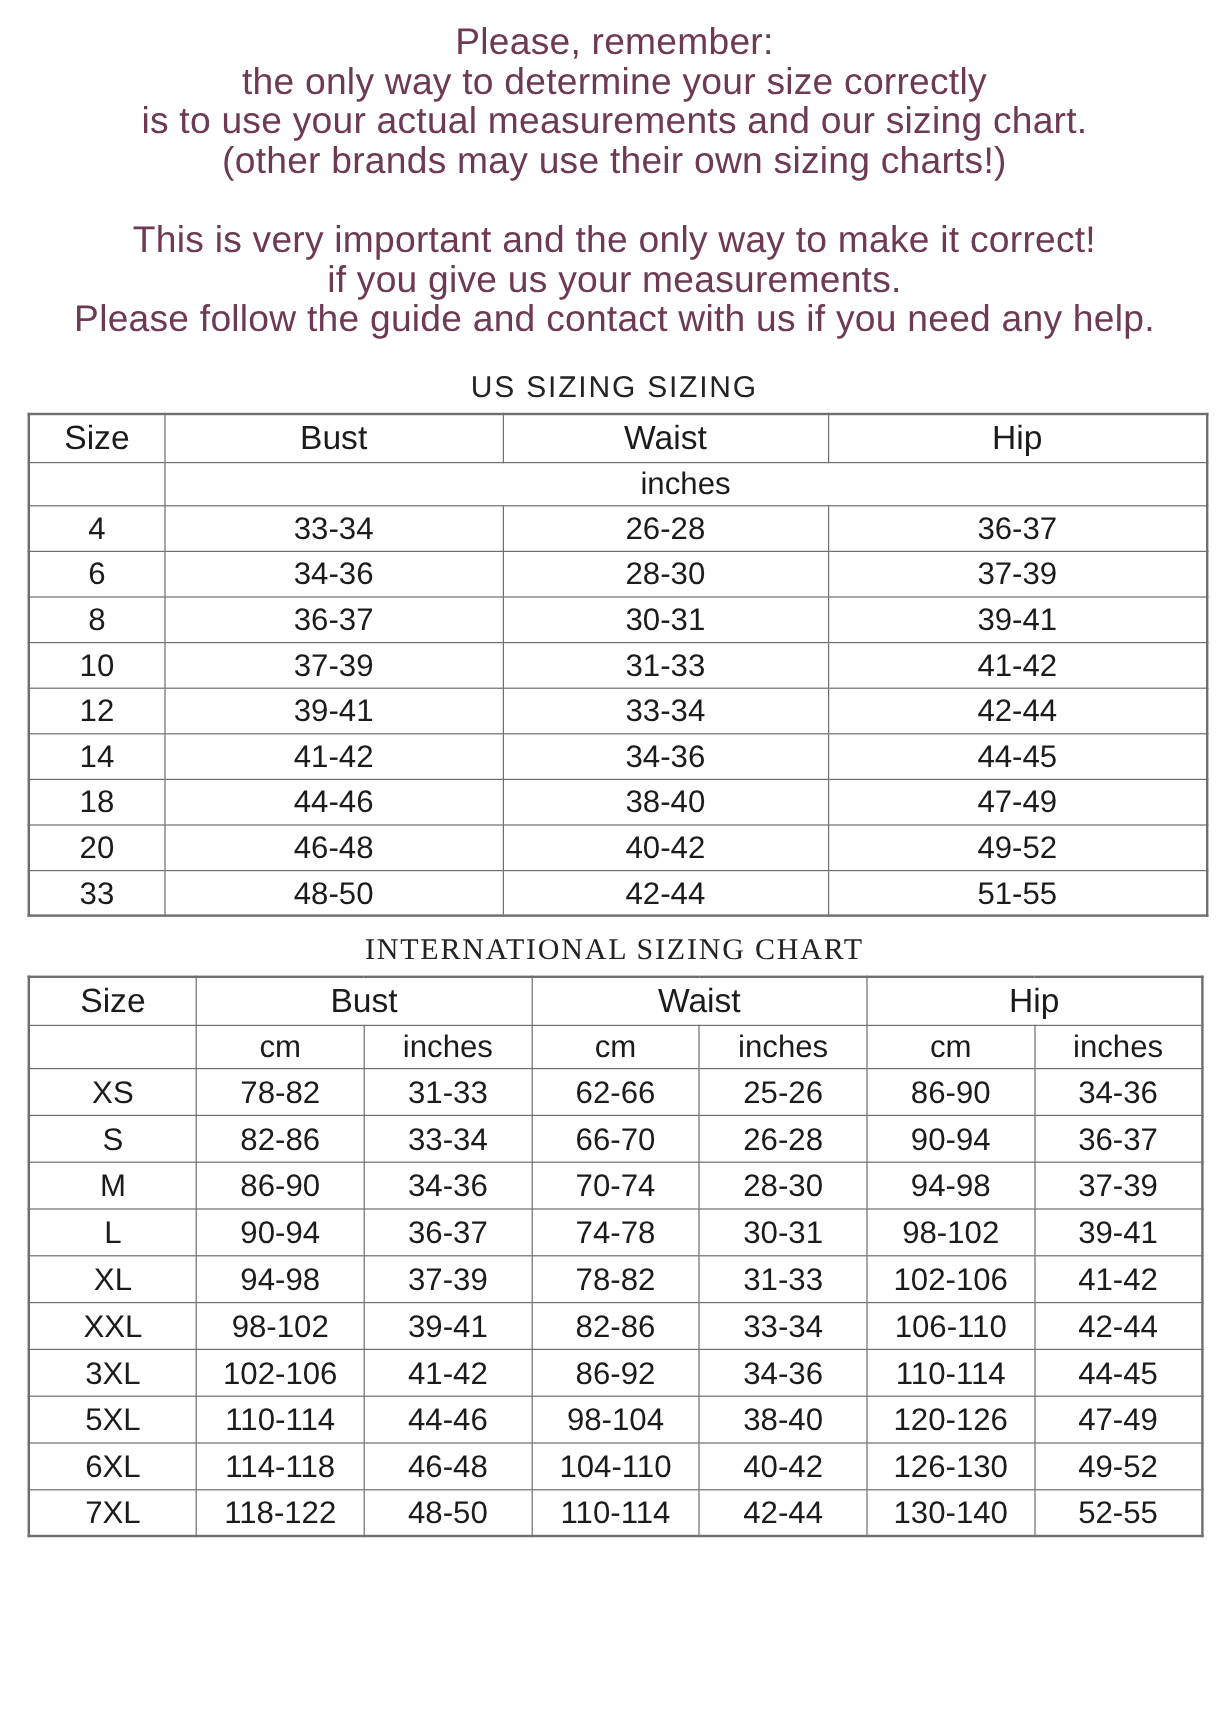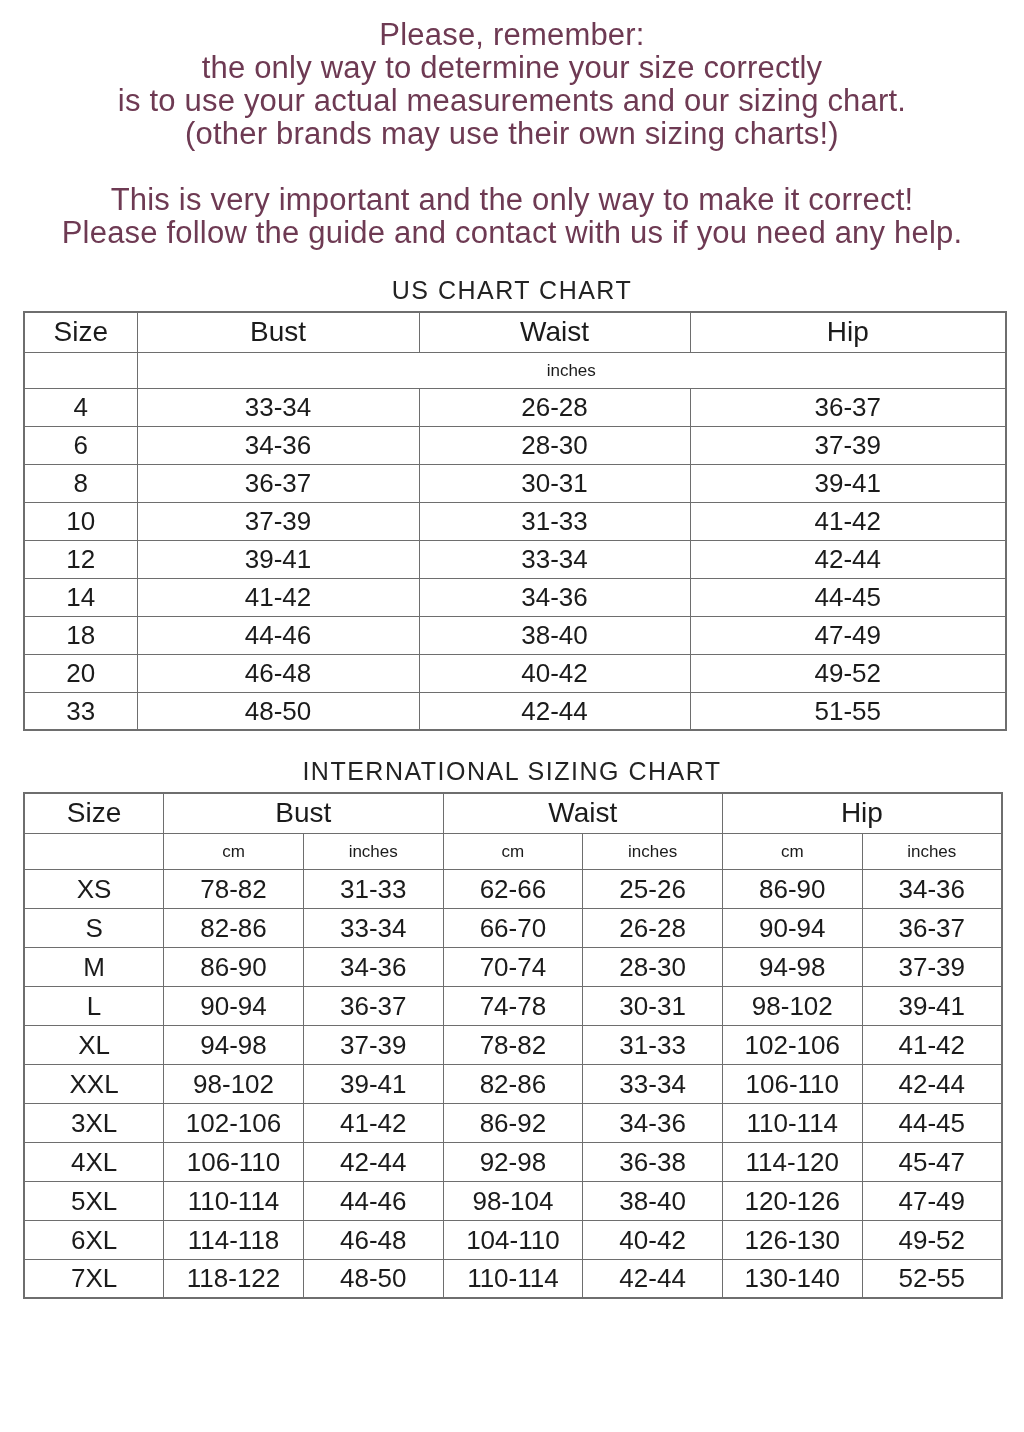--- a/index.html
+++ b/index.html
@@ -21,37 +21,37 @@
     font-size:31px;line-height:33px;font-weight:300;
     letter-spacing:0.2px;
   }
   .intro-p1{margin:18px 0 0 0;}
   .intro-p2{margin:33px 0 0 0;}
   .section-title{
     text-align:center;color:#232323;font-weight:300;
     font-size:25px;line-height:30px;letter-spacing:1.5px;
   }
   .us-title{margin-top:26px;}
-  .intl-title{margin-top:25px;}
+  .intl-title{margin-top:13px;font-family:Liberation Serif, serif;}
   table{
     border-collapse:collapse;table-layout:fixed;
     margin-left:23px;margin-top:6px;
     color:var(--text-color);
   }
   .us-table{width:982px;}
   .intl-table{width:978px;}
   th,td{
     border:1px solid var(--border-color);
     text-align:center;vertical-align:middle;
     font-weight:300;padding:0;
     overflow:hidden;white-space:nowrap;
   }
   table{border:2px solid var(--border-color);}
   thead th{font-size:28px;height:40px;line-height:1;}
-  .unit-row td{font-size:17px;height:36px;line-height:1;}
+  .unit-row td{font-size:26px;height:36px;line-height:1;}
   tbody td{font-size:26px;height:38px;line-height:1;}
   .intl-table tbody td{height:39px;}
   
   .us-col-size{width:113px;}
   .us-col-bust{width:282px;}
   .us-col-waist{width:271px;}
   .us-col-hip{width:316px;}
   
   .intl-col{width:139.7px;}
 </style>
@@ -60,25 +60,26 @@
 
 <div class="intro">
   <div class="intro-p1">
     <div>Please, remember:</div>
     <div>the only way to determine your size correctly</div>
     <div>is to use your actual measurements and our sizing chart.</div>
     <div>(other brands may use their own sizing charts!)</div>
   </div>
   <div class="intro-p2">
     <div>This is very important and the only way to make it correct!</div>
+    <div>if you give us your measurements.</div>
     <div>Please follow the guide and contact with us if you need any help.</div>
   </div>
 </div>
 
-<div class="section-title us-title">US CHART CHART</div>
+<div class="section-title us-title">US SIZING SIZING</div>
 
 <table class="us-table">
   <colgroup>
     <col class="us-col-size">
       <col class="us-col-bust">
       <col class="us-col-waist">
       <col class="us-col-hip">
   </colgroup>
   <thead>
     <tr>
@@ -237,29 +238,20 @@
       <tr>
         <td>3XL</td>
         <td>102-106</td>
         <td>41-42</td>
         <td>86-92</td>
         <td>34-36</td>
         <td>110-114</td>
         <td>44-45</td>
       </tr>
       <tr>
-        <td>4XL</td>
-        <td>106-110</td>
-        <td>42-44</td>
-        <td>92-98</td>
-        <td>36-38</td>
-        <td>114-120</td>
-        <td>45-47</td>
-      </tr>
-      <tr>
         <td>5XL</td>
         <td>110-114</td>
         <td>44-46</td>
         <td>98-104</td>
         <td>38-40</td>
         <td>120-126</td>
         <td>47-49</td>
       </tr>
       <tr>
         <td>6XL</td>

